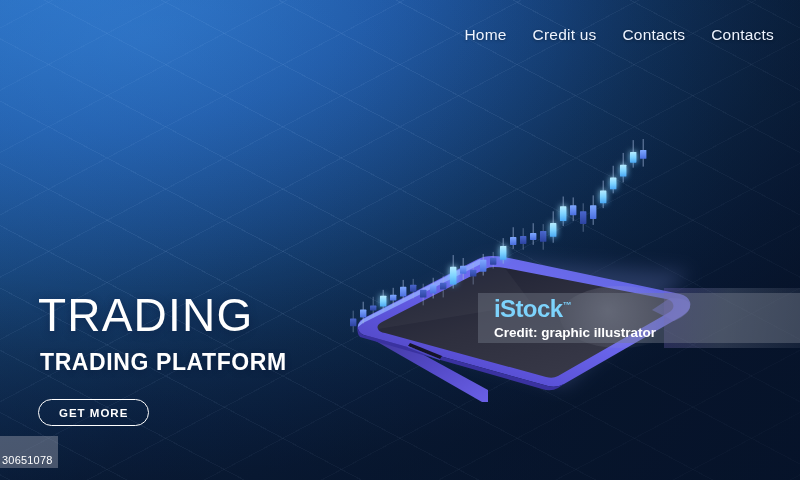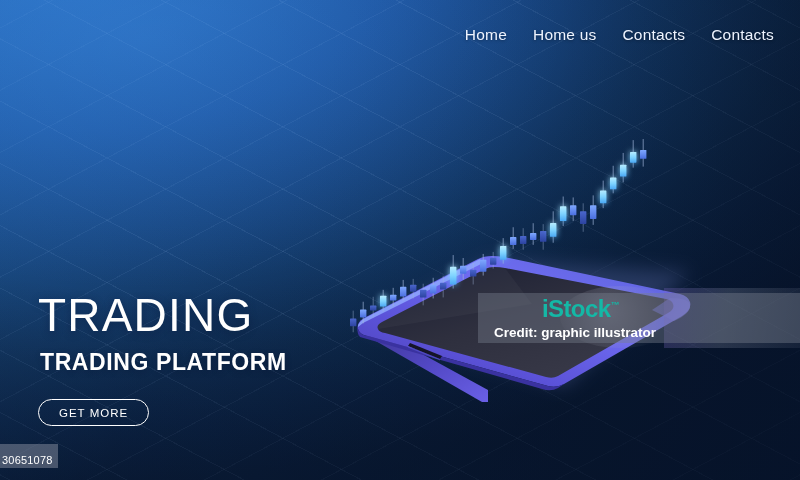--- a/index.html
+++ b/index.html
@@ -106,21 +106,21 @@
     align-items: center;
     justify-content: center;
     margin-top: 25px;
     padding: 0 20px;
     height: 27px;
     min-width: 96px;
     border: 1.6px solid #ffffff;
     border-radius: 16px;
     color: #ffffff;
     font-size: 11.5px;
-    font-weight: 400;
+    font-weight: 700;
     letter-spacing: 1px;
     background: transparent;
     cursor: pointer;
     box-sizing: border-box;
   }
 
   
   .phone-wrap {
     position: absolute;
     left: 352px;
@@ -165,27 +165,26 @@
     position: absolute;
     left: 664px; top: 288px;
     width: 136px; height: 60px;
     background: linear-gradient(100deg, rgba(118,96,190,0.30), rgba(160,168,190,0.22) 45%, rgba(150,158,182,0.10));
     z-index: 59;
   }
   .wm-logo {
     position: absolute;
     left: 494px;
     top: 297px;
-    color: #14b8a6;
+    color: #7dd3fc;
     font-size: 24px;
     font-weight: 700;
     letter-spacing: -0.6px;
     line-height: 1;
     z-index: 62;
-    margin-left: 48px;
   }
   .wm-logo sup {
     font-size: 9px;
     font-weight: 700;
     vertical-align: super;
     letter-spacing: 0;
   }
   .wm-credit {
     position: absolute;
     left: 494px;
@@ -194,21 +193,21 @@
     font-size: 13.5px;
     font-weight: 700;
     line-height: 1;
     z-index: 62;
     text-align: right;
   }
   .asset-id {
     position: absolute;
     left: 0px;
     bottom: 12px;
-    padding: 10px 5px 2px 2px;
+    padding: 18px 5px 2px 2px;
     background: rgba(150,156,170,0.45);
     color: #ffffff;
     font-size: 11px;
     font-weight: 400;
     letter-spacing: 0.2px;
     z-index: 62;
   }
 </style>
 </head>
 <body>
@@ -216,21 +215,21 @@
 <div id="stage">
 
   <div class="bg-base"></div>
   <div class="bg-grid-a"></div>
   <div class="bg-grid-b"></div>
   <div class="bg-tint"></div>
   <div class="bg-vignette"></div>
 
   <nav class="nav">
     <a href="#">Home</a>
-    <a href="#">Home us</a>
+    <a href="#">Credit us</a>
     <a href="#">Contacts</a>
     <a href="#">Contacts</a>
   </nav>
 
   <div class="phone-wrap">
     <svg class="phone-svg" width="350" height="210" viewBox="0 0 350 210">
       <defs>
         <linearGradient id="frameGrad" x1="0" y1="1" x2="1" y2="0">
           <stop offset="0%" stop-color="#4a3fb0"></stop>
           <stop offset="30%" stop-color="#5b52d8"></stop>

